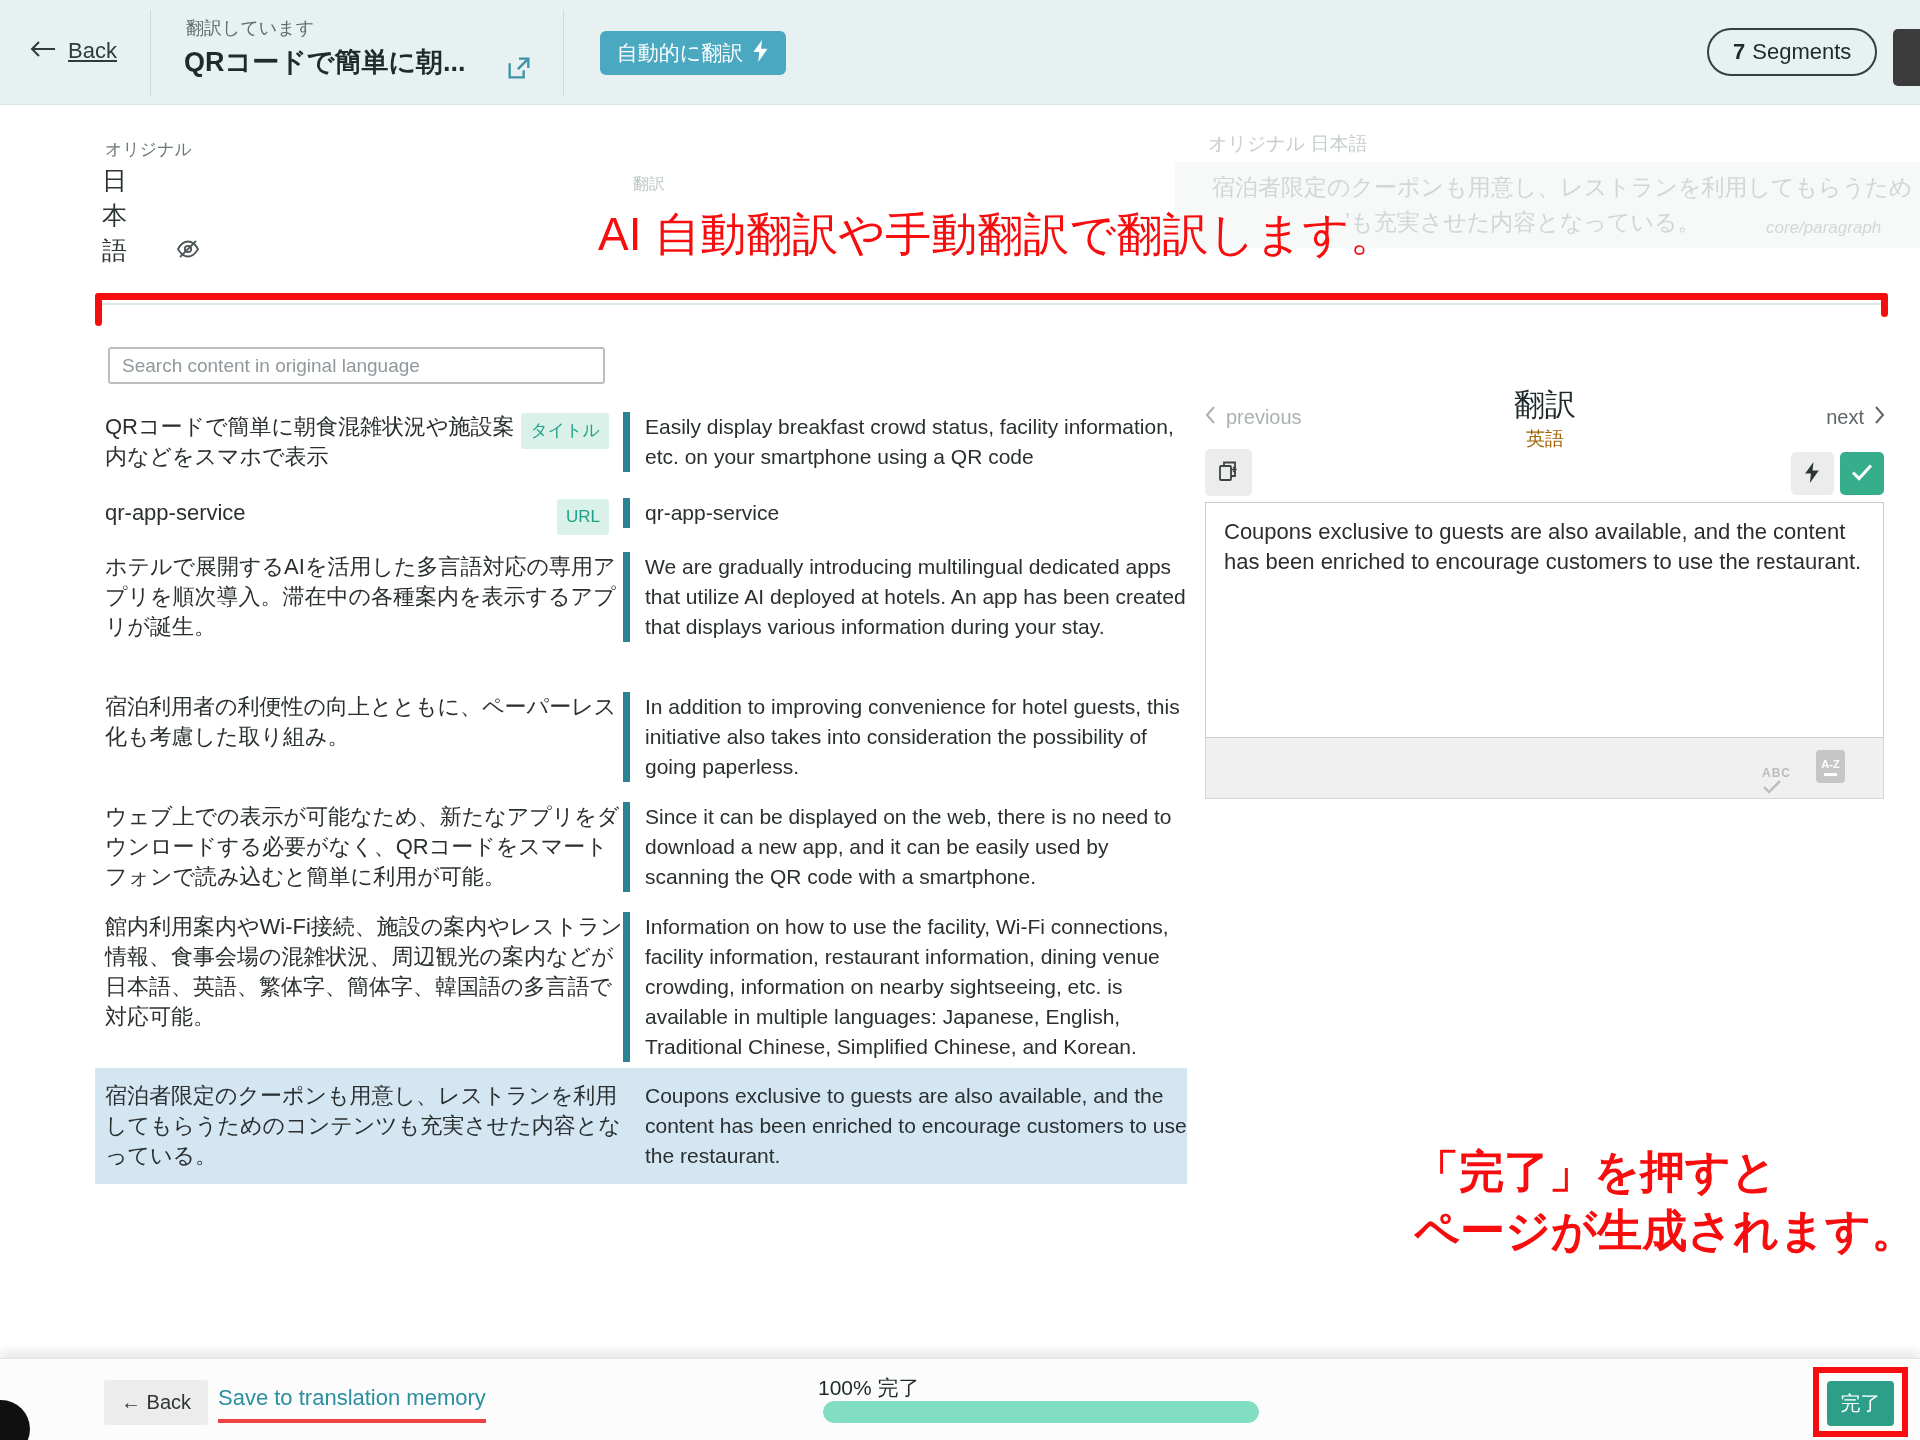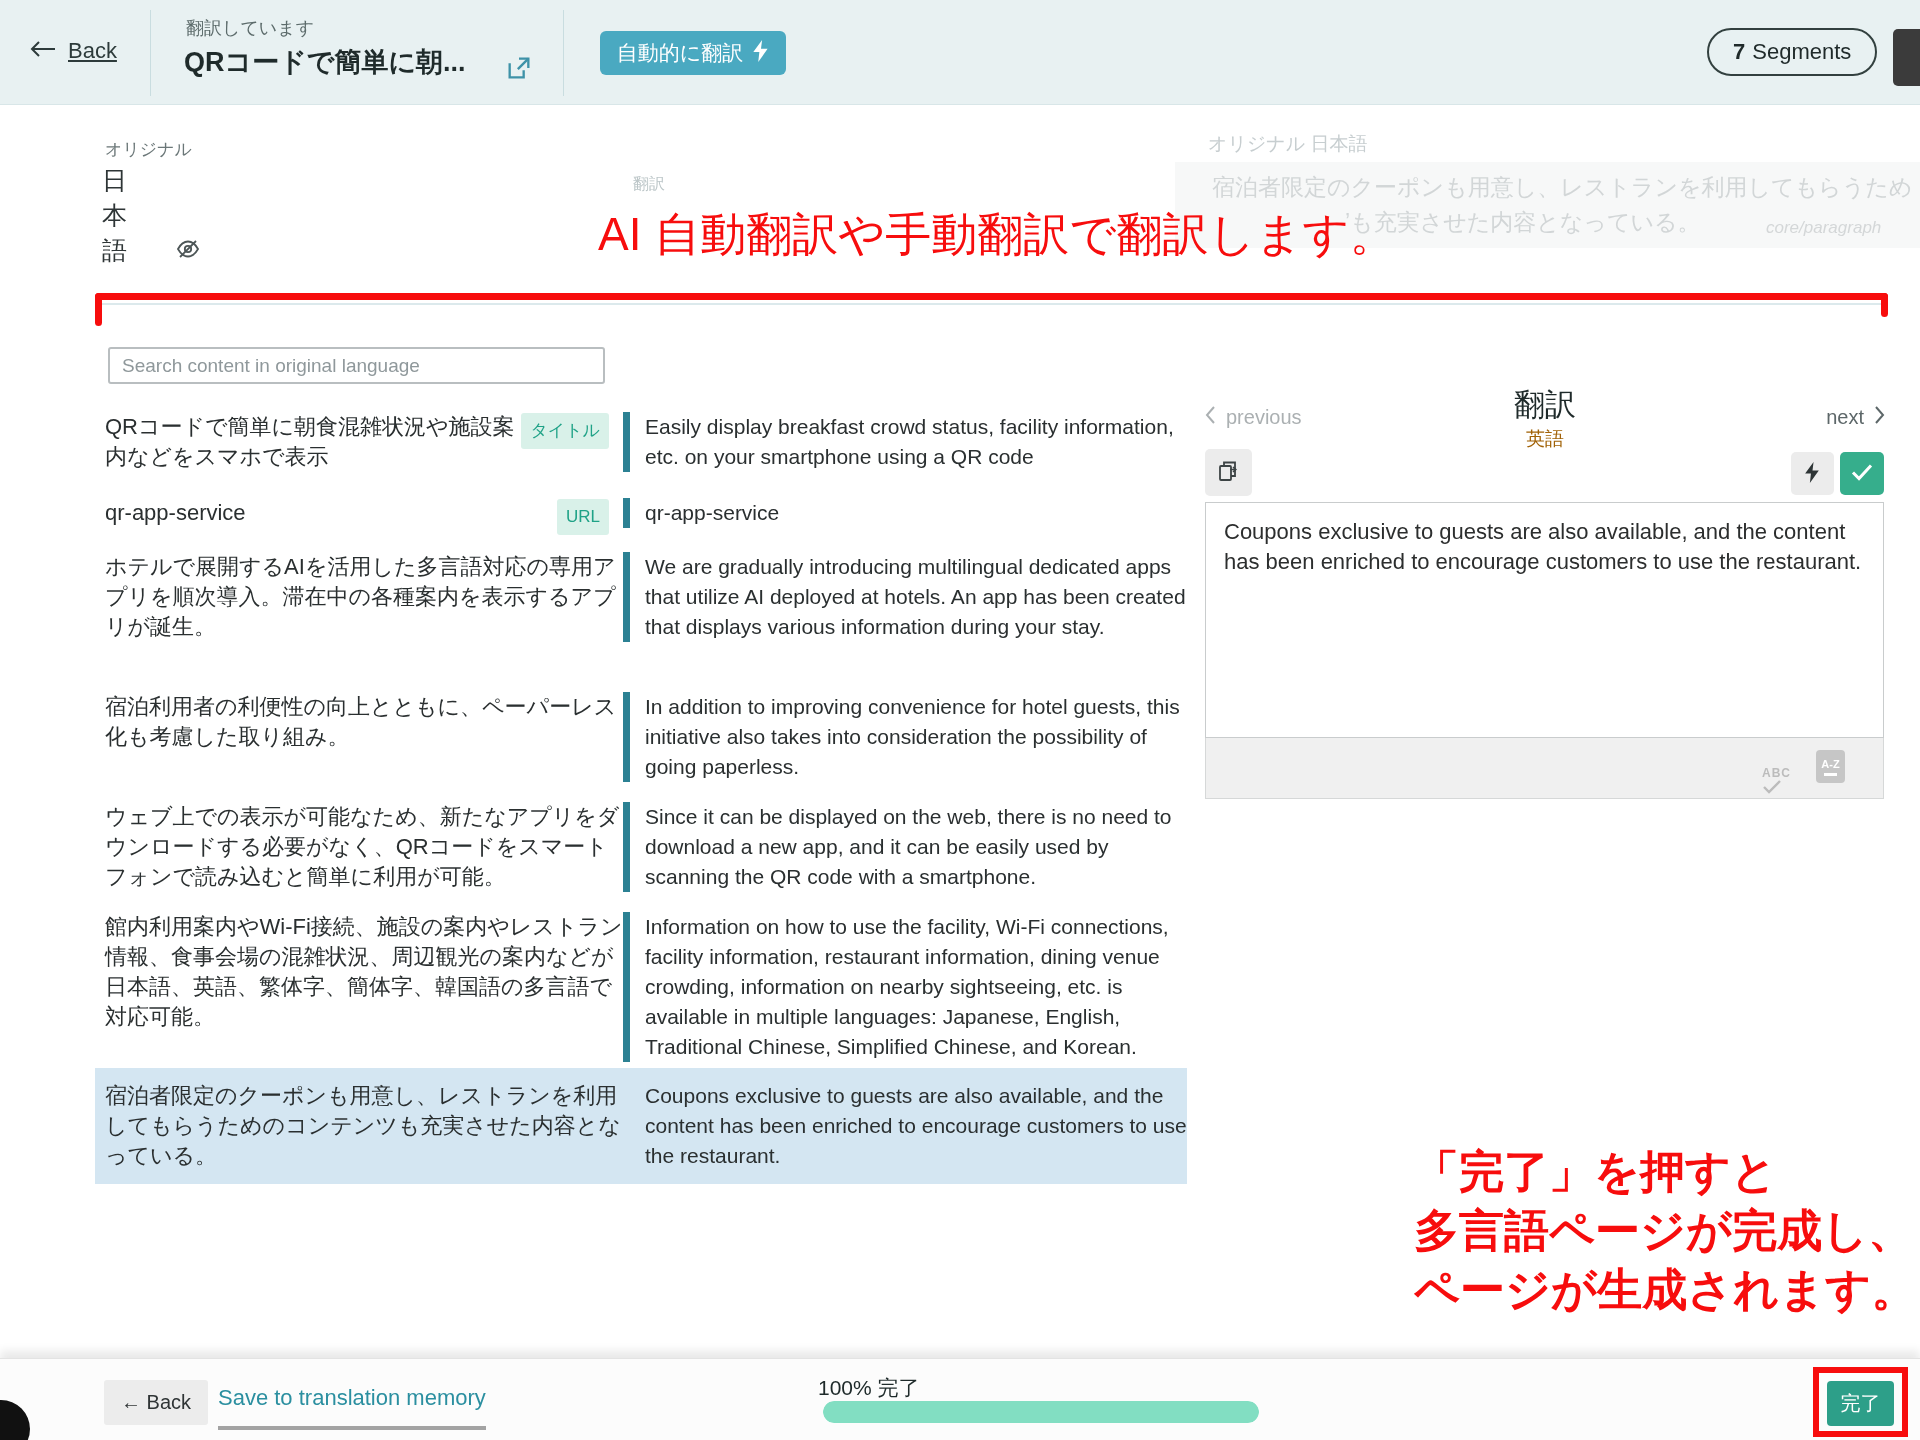--- a/index.html
+++ b/index.html
@@ -108,21 +108,21 @@
   .az-icon .dash { width:13px; height:3px; background:#fff; }
 
   
   .bottombar { position:absolute; left:0; top:1358px; width:1920px; height:82px;
     background:#fcfcfc; border-top:1px solid #e3e3e3;
     box-shadow:0 -7px 9px rgba(0,0,0,0.09); }
   .foot-back { position:absolute; left:104px; top:21px; background:#ececec; border:none;
     border-radius:3px; padding:11px 17px; font-size:20px; color:#2f3435; cursor:pointer;
     font-family:inherit; }
   .save-link { position:absolute; left:218px; top:26px; font-size:22px; color:#2b8fa0;
-    padding-bottom:15px; border-bottom:4px solid #a3a3a3; cursor:pointer; }
+    padding-bottom:8px; border-bottom:4px solid #ef4444; cursor:pointer; }
   .prog-label { position:absolute; left:818px; top:15px; font-size:21px; color:#1e2a2a; }
   .prog-track { position:absolute; left:823px; top:42px; width:436px; height:22px; border-radius:11px; overflow:hidden; }
   .prog-fill { height:100%; background:#82dec2; border-radius:11px; }
   .done-btn { position:absolute; left:1827px; top:22px; width:67px; height:45px;
     background:#2d9f89; border:none; border-radius:4px; color:#fff; font-size:20px;
     cursor:pointer; font-family:inherit; }
   .black-circle { position:absolute; left:-28px; top:1400px; width:58px; height:58px;
     border-radius:50%; background:#111; }
 </style>
 </head>
@@ -285,21 +285,20 @@
         </svg>
     </div>
     <div class="az-icon">
       <span>A-Z</span>
       <span class="dash"></span>
     </div>
   </div>
 
   <div class="red-note-bottom">
     <div>「完了」を押すと</div>
-    <div>多言語ページが完成し、</div>
     <div>ページが生成されます。</div>
   </div>
 
   <div class="bottombar">
     <button class="foot-back">← Back</button>
     <div class="save-link">Save to translation memory</div>
     <div class="prog-label">100% 完了</div>
     <div class="prog-track">
       <div class="prog-fill" id="prog-fill" style="width: 100%;"></div>
     </div>

